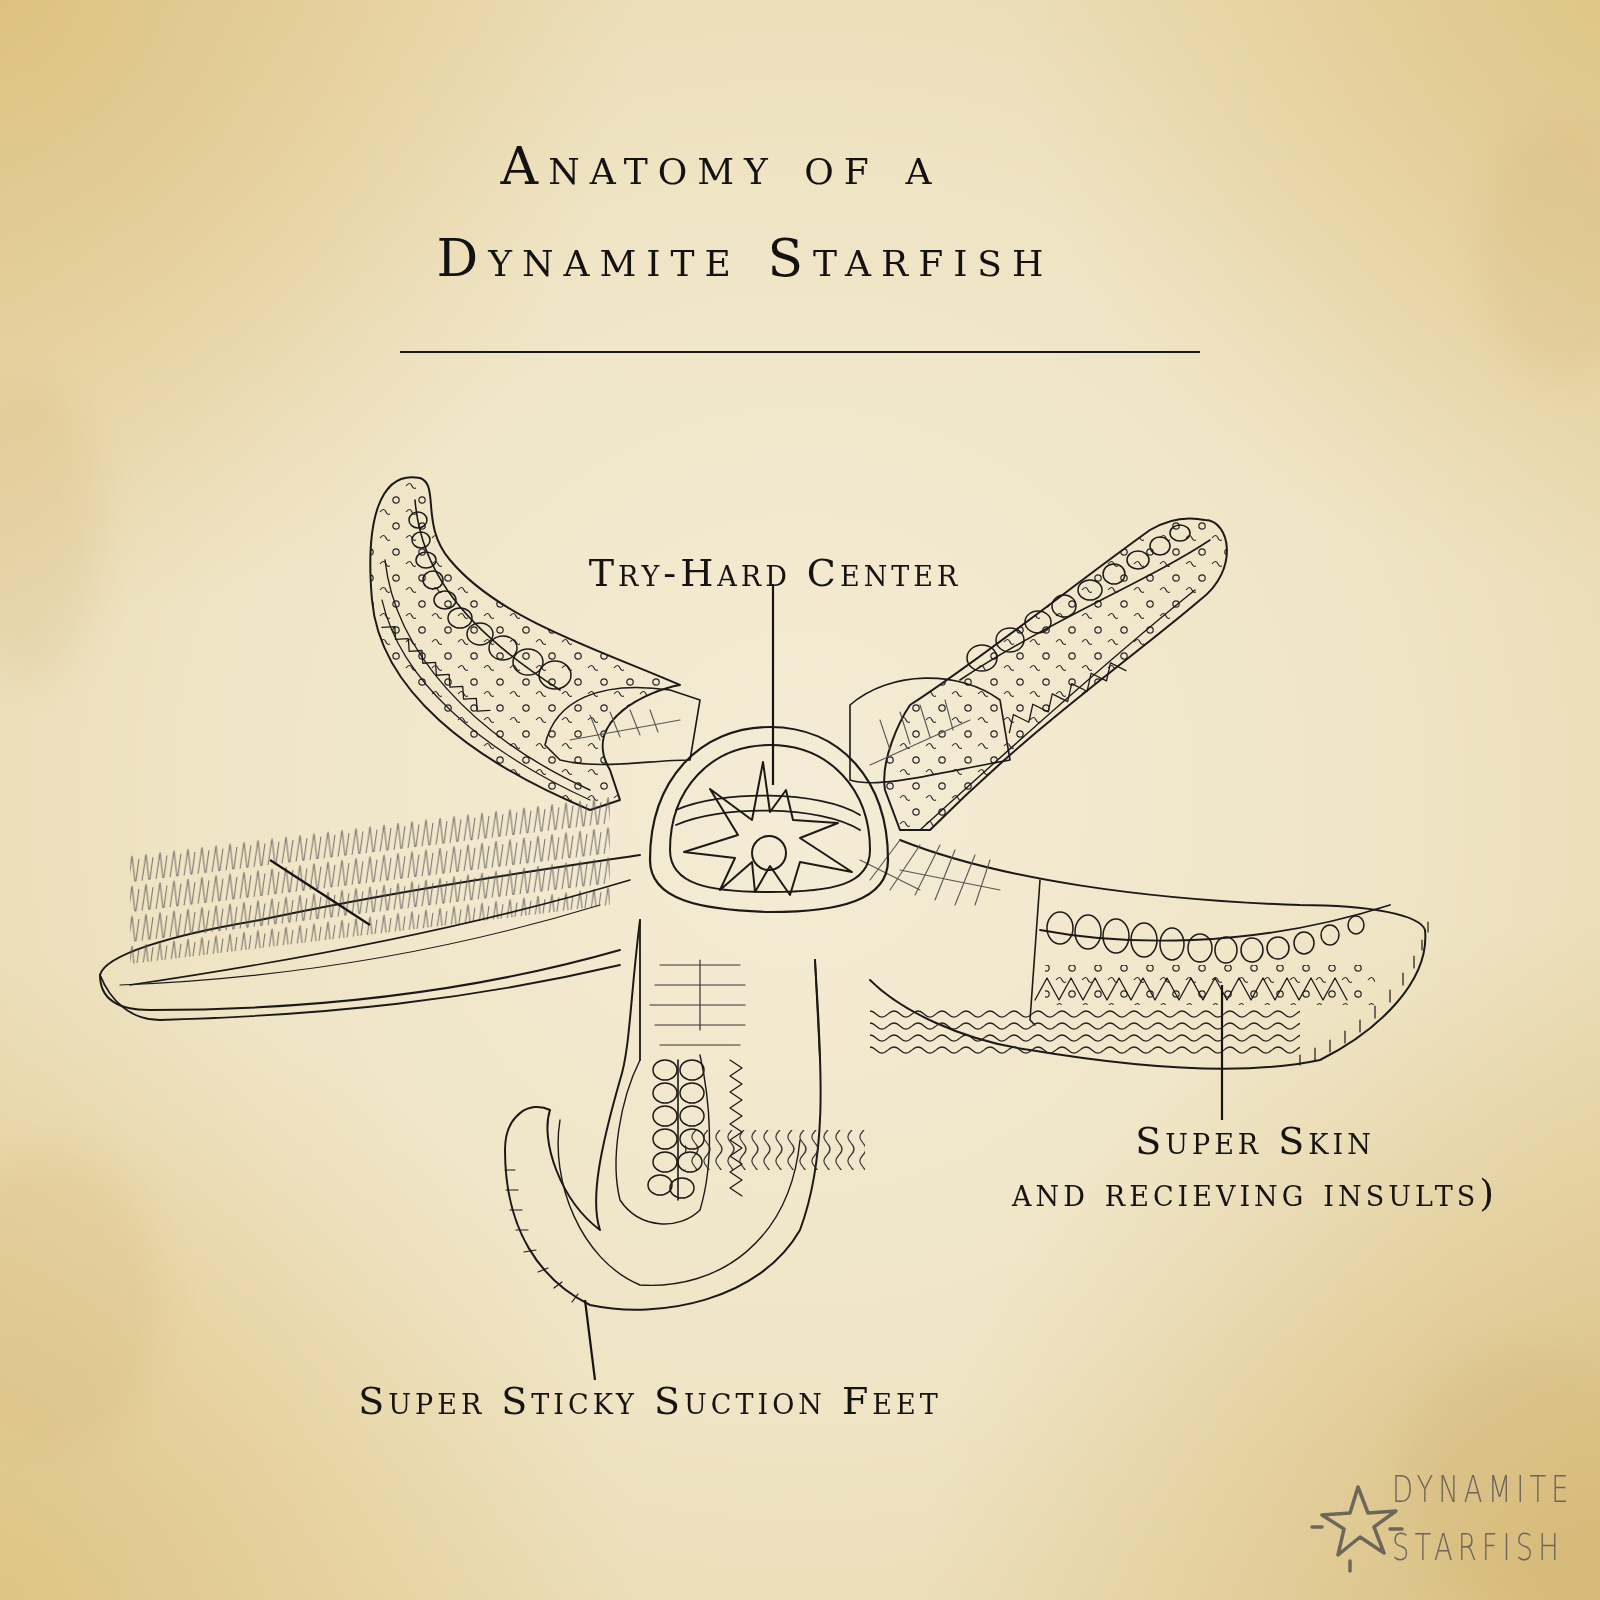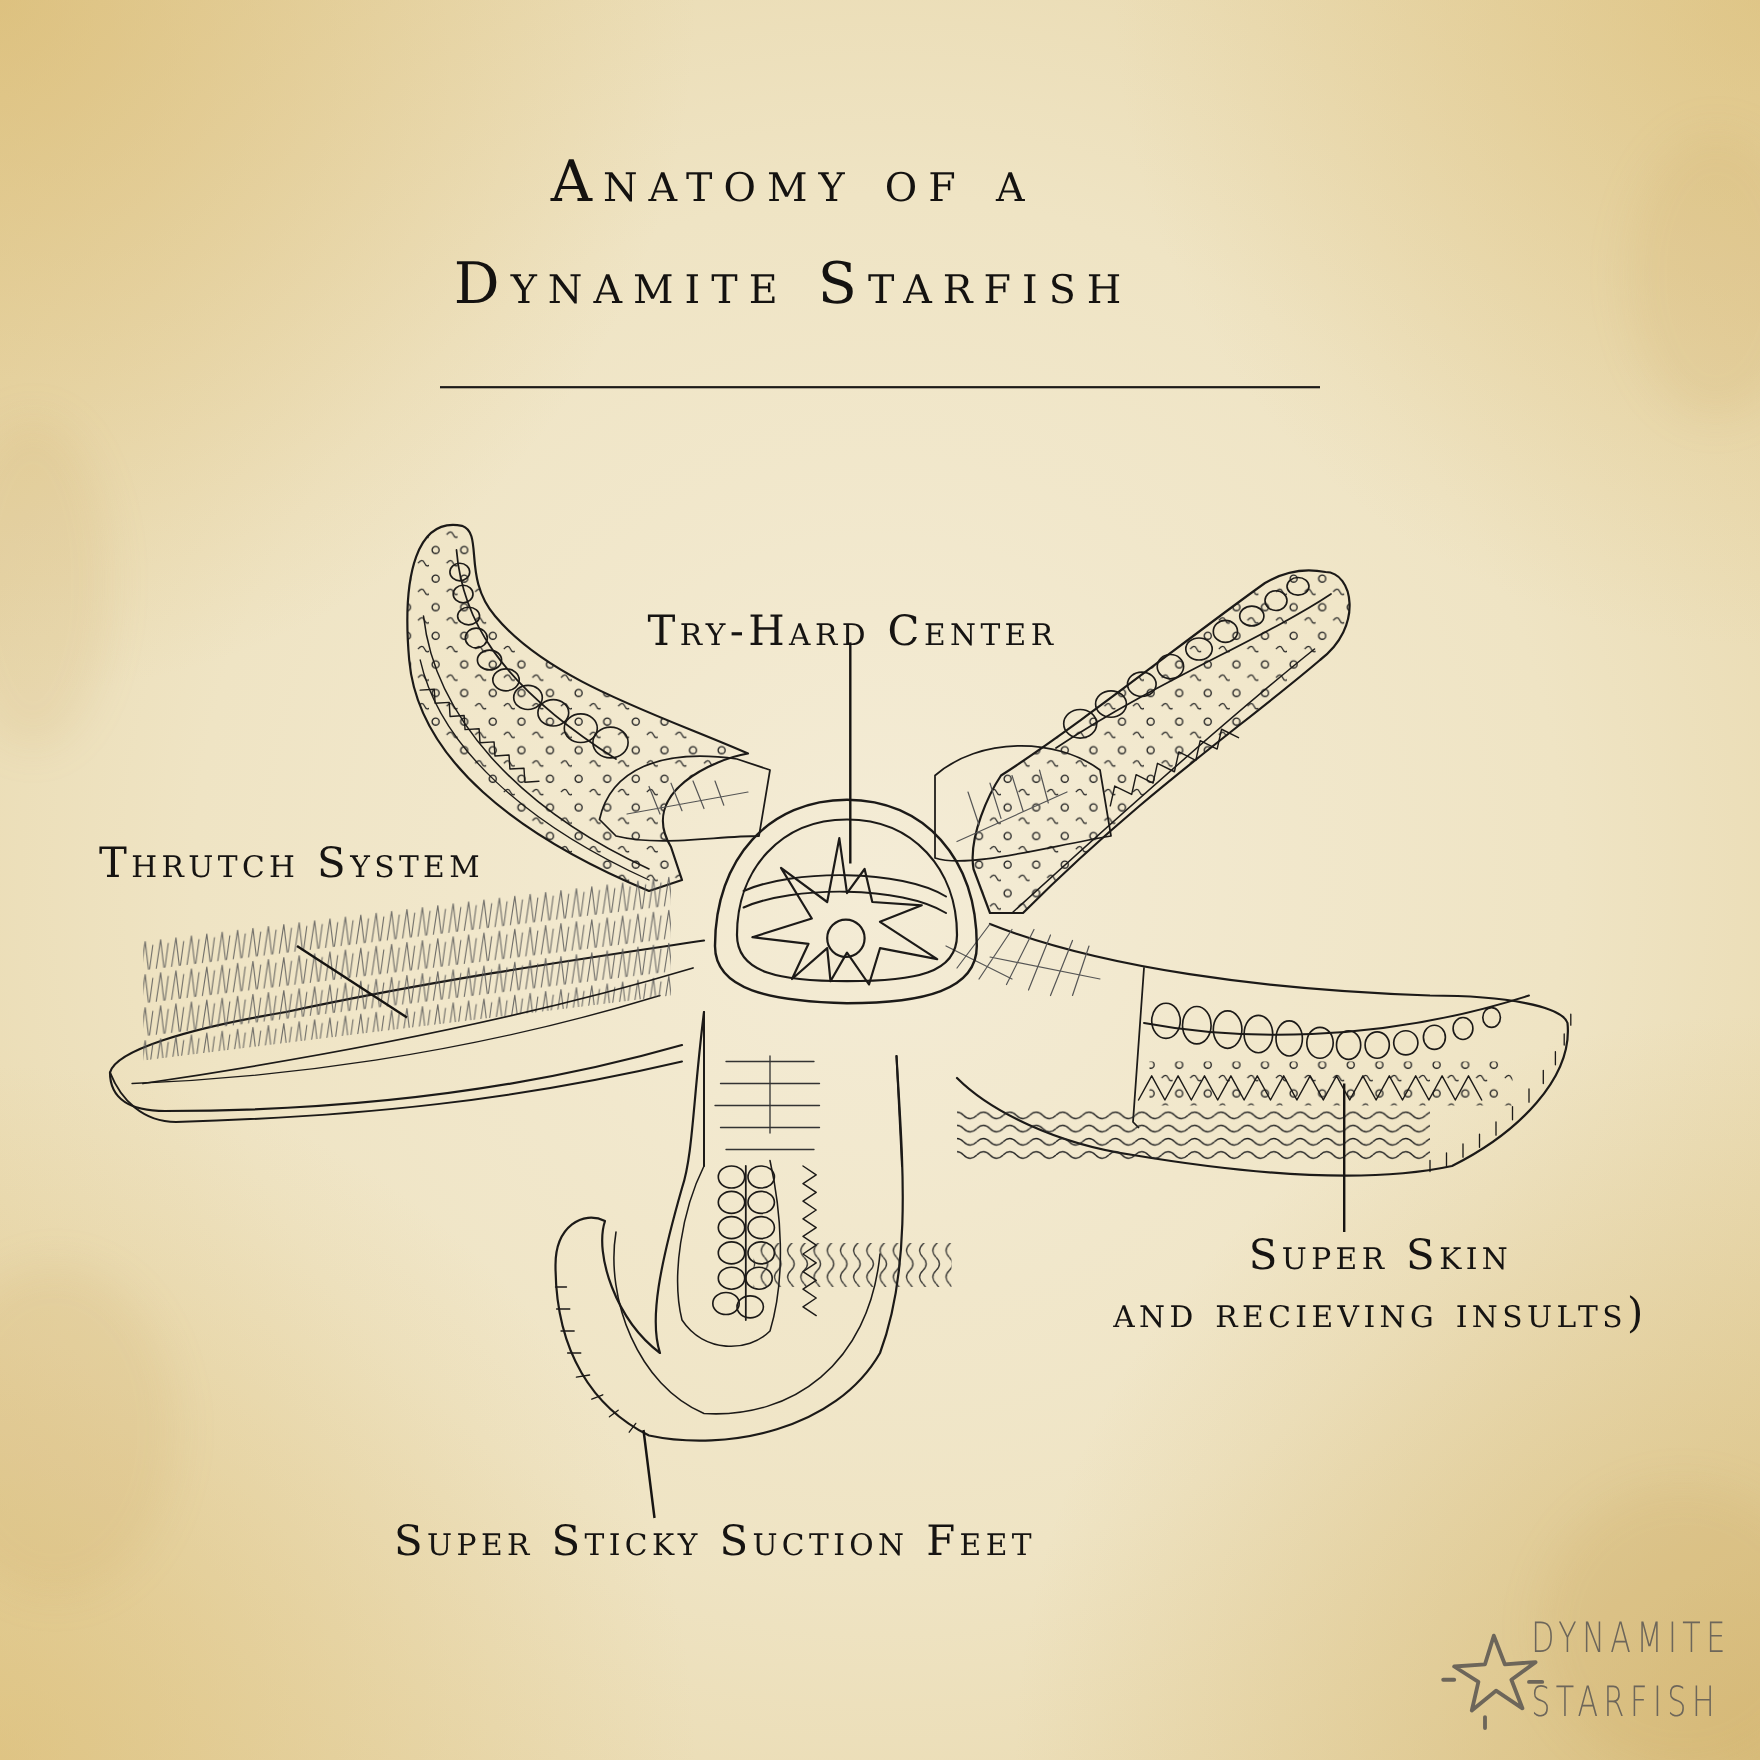--- a/index.html
+++ b/index.html
@@ -34,21 +34,21 @@
 <body>
 
 <div class="stain" style="left:-40px;top:380px;width:140px;height:300px;"></div>
 <div class="stain" style="left:1480px;top:120px;width:160px;height:260px;"></div>
 <div class="stain" style="left:-60px;top:1150px;width:220px;height:300px;"></div>
 <div class="stain" style="left:1400px;top:1350px;width:260px;height:260px;"></div>
 
 <div class="title" style="top:140px;">
   <span>Anatomy of a</span>
 </div>
-<div class="title" style="top:232px;">
+<div class="title" style="top:232px;padding-left:24px;">
   <span>Dynamite Starfish</span>
 </div>
 <div class="rule"></div>
 
 <svg class="art" width="1600" height="1600" viewBox="0 0 1600 1600">
   <defs>
     <pattern id="zig" width="16" height="14" patternUnits="userSpaceOnUse">
       <path d="M0 12 L8 2 L16 12" fill="none" stroke="#222" stroke-width="1.3"></path>
     </pattern>
     <pattern id="dots" width="26" height="26" patternUnits="userSpaceOnUse">
@@ -181,21 +181,20 @@
     <line x1="1222" y1="985" x2="1222" y2="1120"></line>
     <line x1="585" y1="1300" x2="595" y2="1380"></line>
   </g>
 </svg>
 
 <div class="label" style="left:560px; top:530px; width:430px;margin-top:17px;">
   <span>Try-Hard Center</span>
 </div>
 
 <div class="label" style="left:80px; top:758px; width:370px;">
-  <div>Thrutch System</div>
 </div>
 
 <div class="label" style="left:990px; top:1115px; width:530px;">
   <div>Super Skin</div>
   <div>and recieving insults)</div>
 </div>
 
 <div class="label" style="left:340px; top:1375px; width:620px;">
   <div>Super Sticky Suction Feet</div>
 </div>

